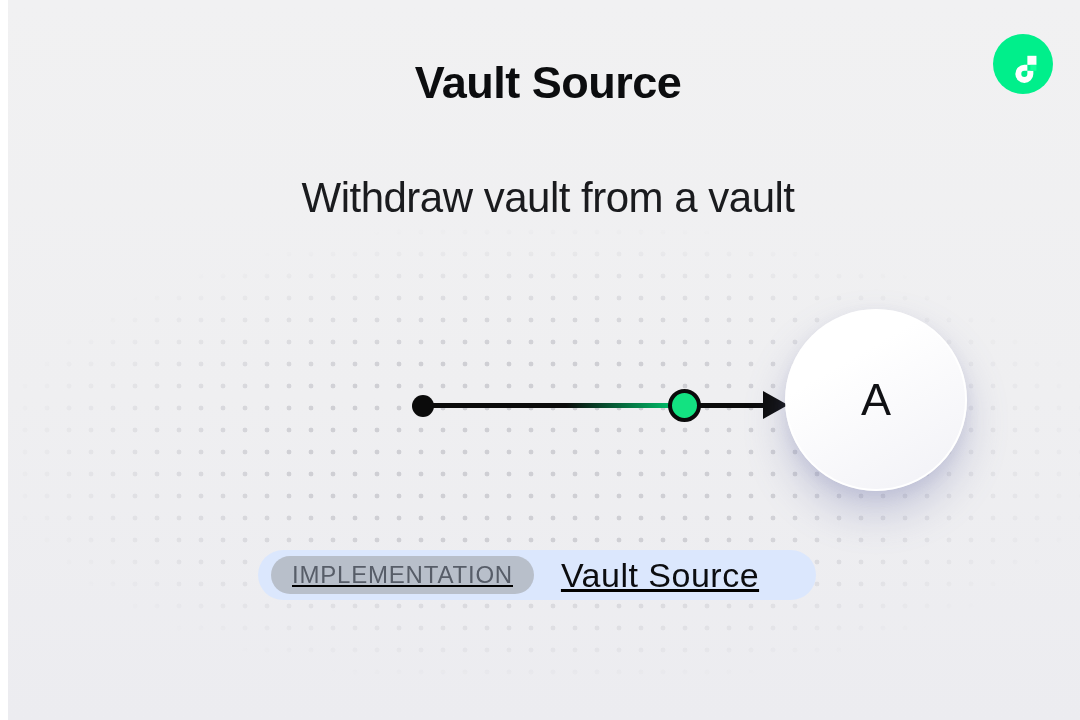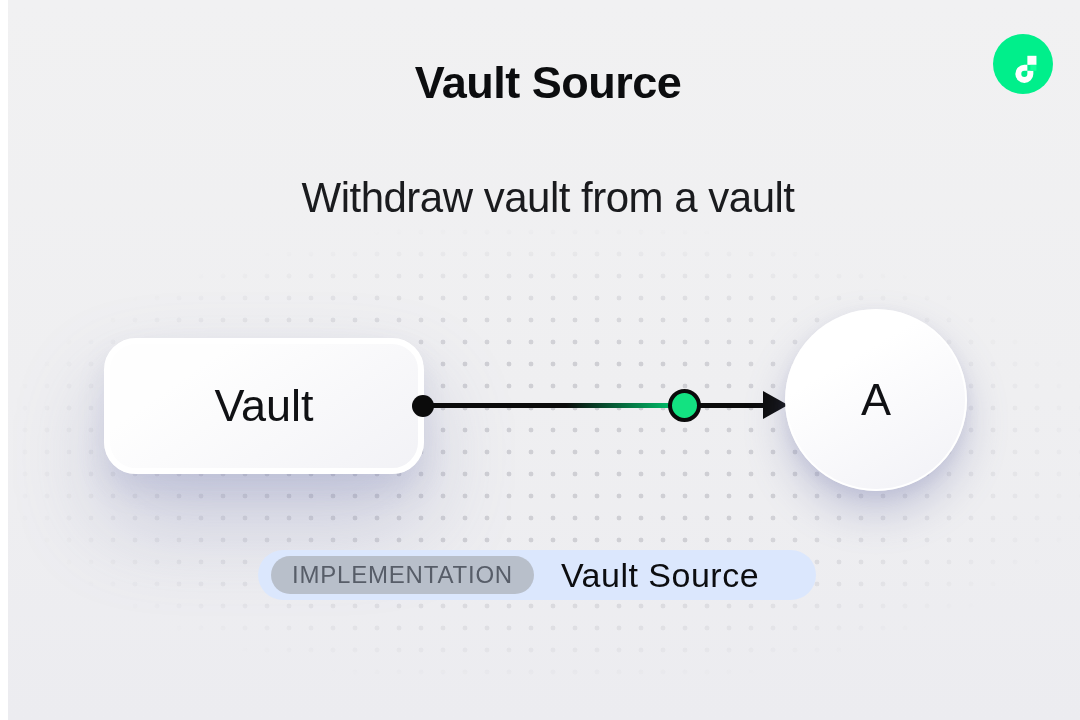--- a/index.html
+++ b/index.html
@@ -118,20 +118,21 @@
   
   .impl-badge {
     position: absolute;
     left: 250px; top: 550px;
     width: 558px; height: 50px;
     border-radius: 25px;
     background: #dbe7fd;
     display: flex;
     align-items: center;
     padding: 0 30px 0 13px;
+    text-decoration: underline;
   }
   .impl-tag {
     height: 38px;
     border-radius: 19px;
     background: #b8bfca;
     display: flex;
     align-items: center;
     padding: 0 21px;
     font-size: 24px;
     font-weight: 500;
@@ -161,23 +162,20 @@
 
   <div class="flow-logo">
     <svg width="60" height="60" viewBox="0 0 500 500" aria-hidden="true">
       <circle cx="250" cy="250" r="250" fill="#00EF8B"></circle>
       <path fill="#FFFFFF" d="M362.07 181.56h-75.72v75.72h75.72v-75.72z"></path>
       <path fill="#FFFFFF" d="M286.35 332.35a25.34 25.34 0 1 1-25.33-25.34h25.33v-49.73h-25.33a75.07 75.07 0 1 0 75.07 75.07v-25.33h-49.74v25.33z"></path>
       <path fill="#16FF99" d="M311.68 307.02h50.39v-49.74h-50.39z"></path>
     </svg>
   </div>
 
-  <div class="vault-node">
-    <span>Vault</span>
-  </div>
 
   <div class="connector-line"></div>
   <div class="connector-green-fade"></div>
   <div class="connector-start-dot"></div>
   <div class="connector-mid-dot"></div>
   <div class="arrowhead"></div>
 
   <div class="target-node">
     <span>A</span>
   </div>

